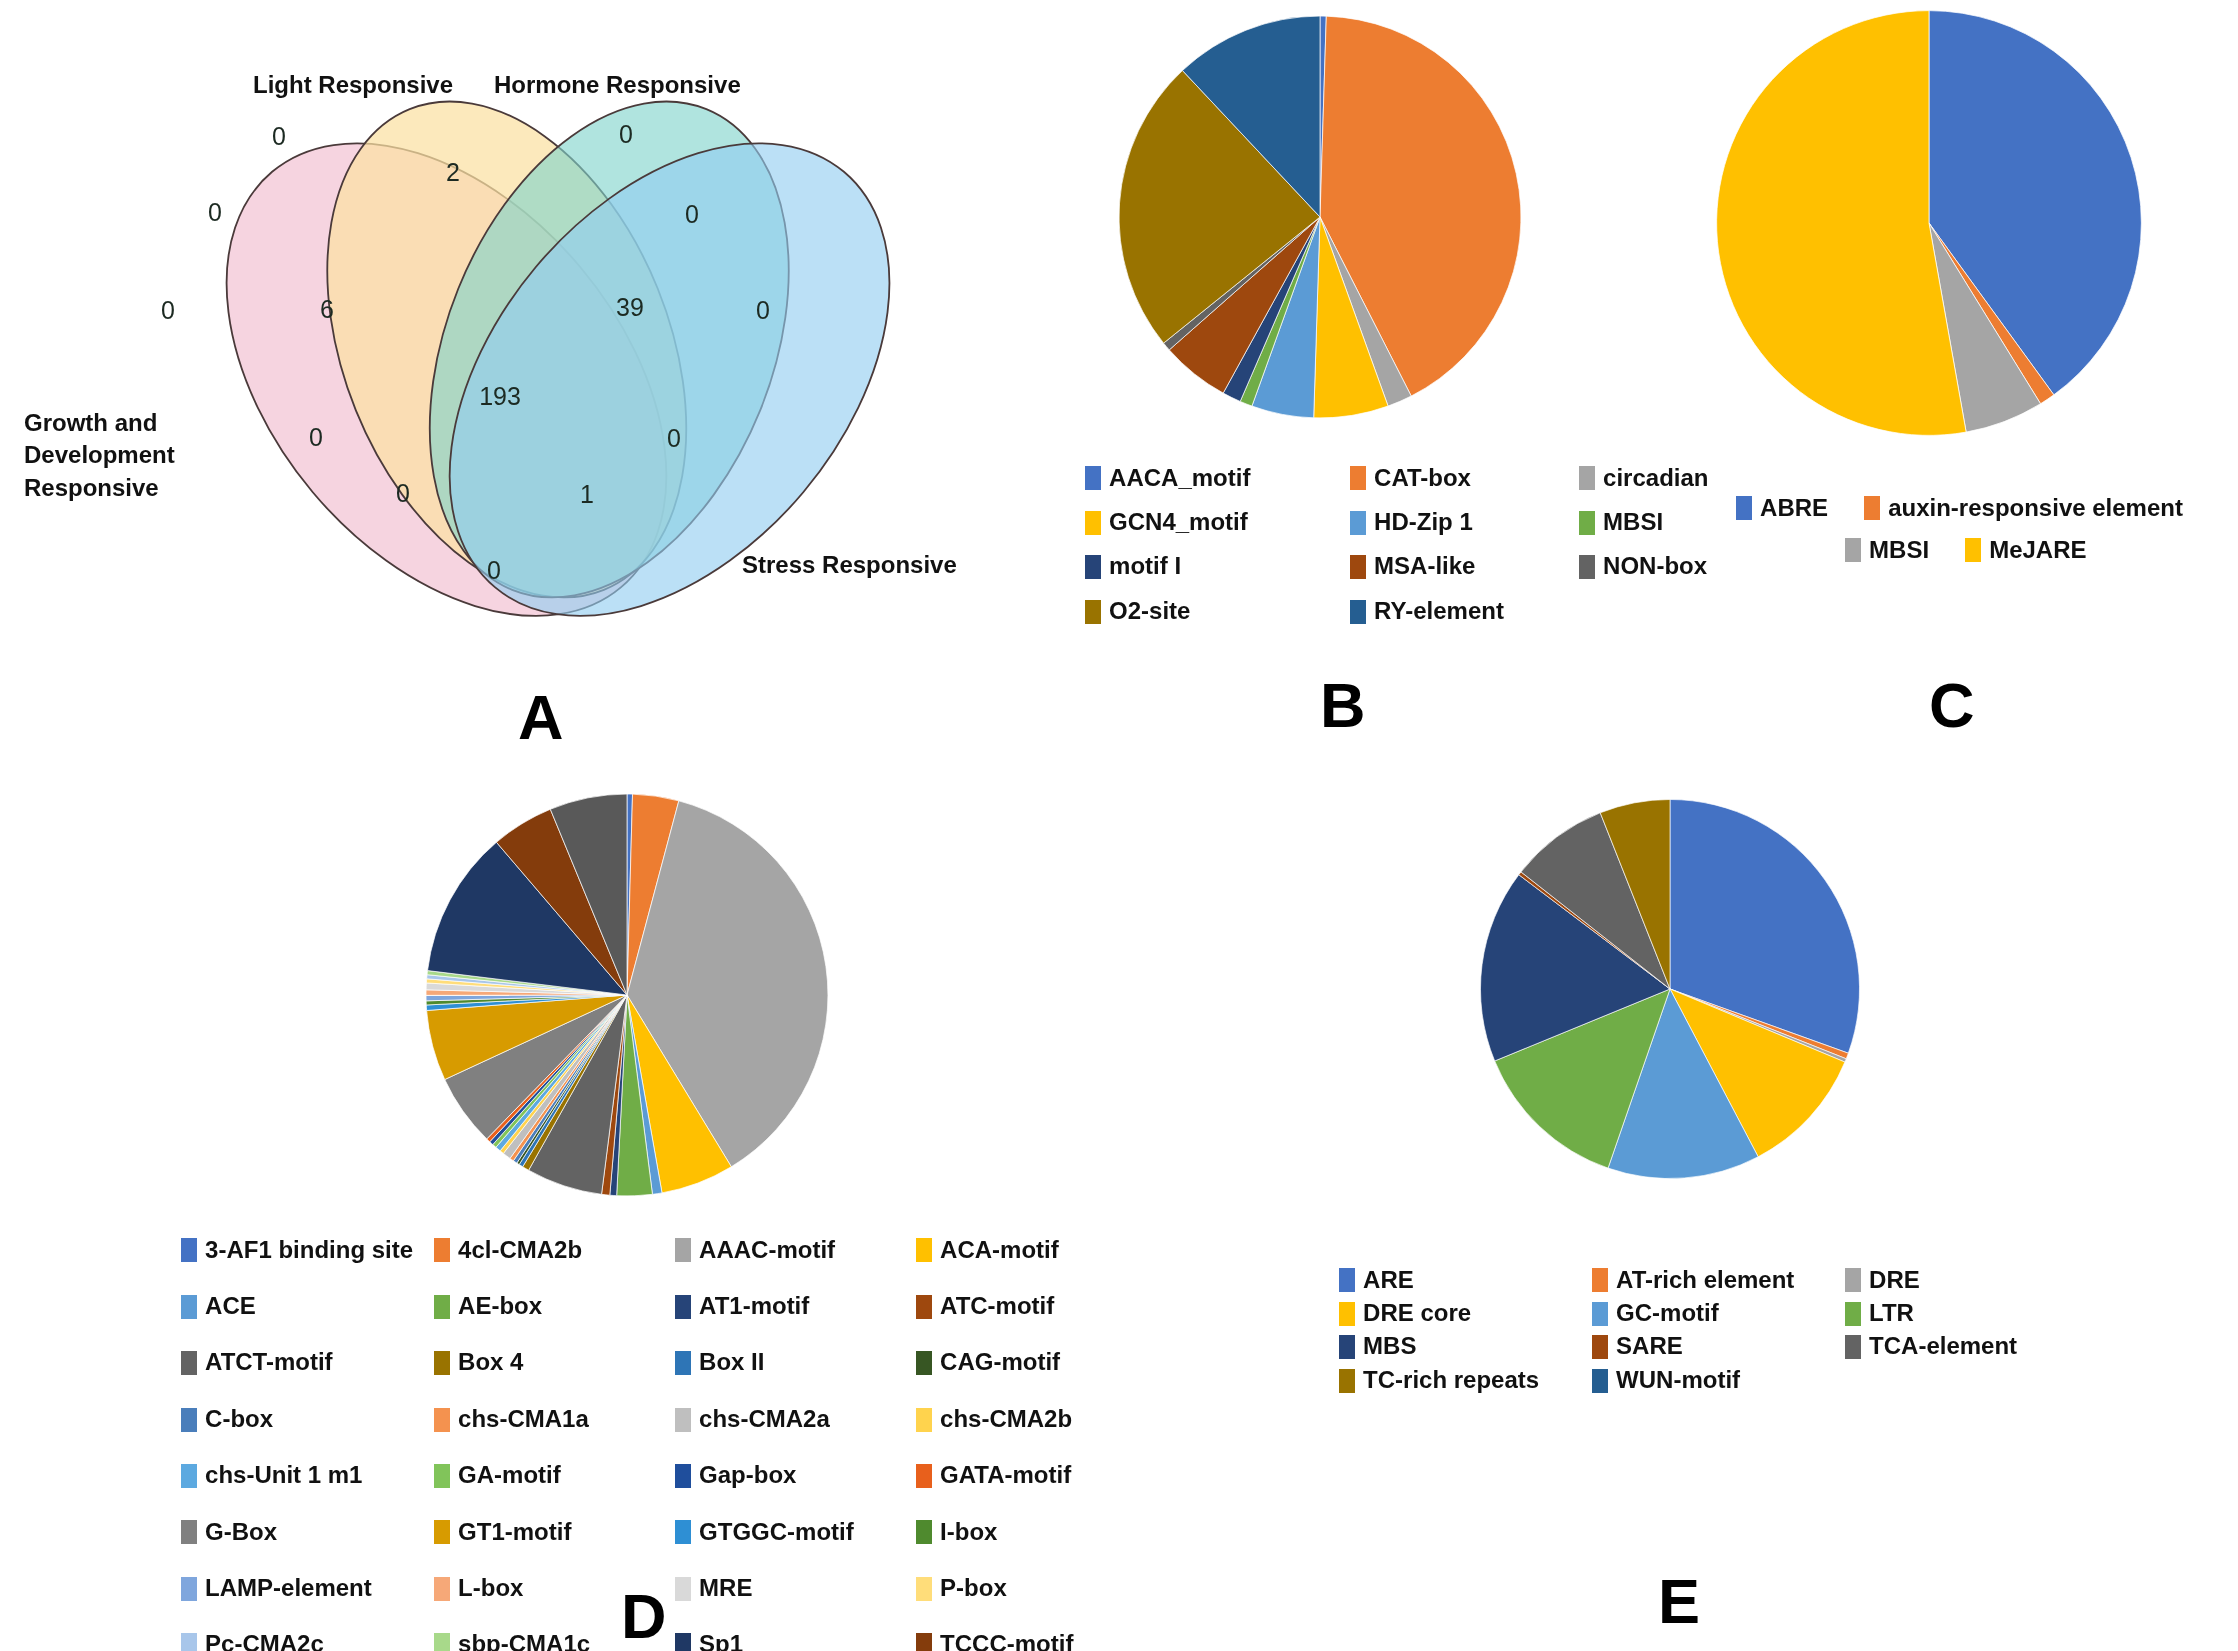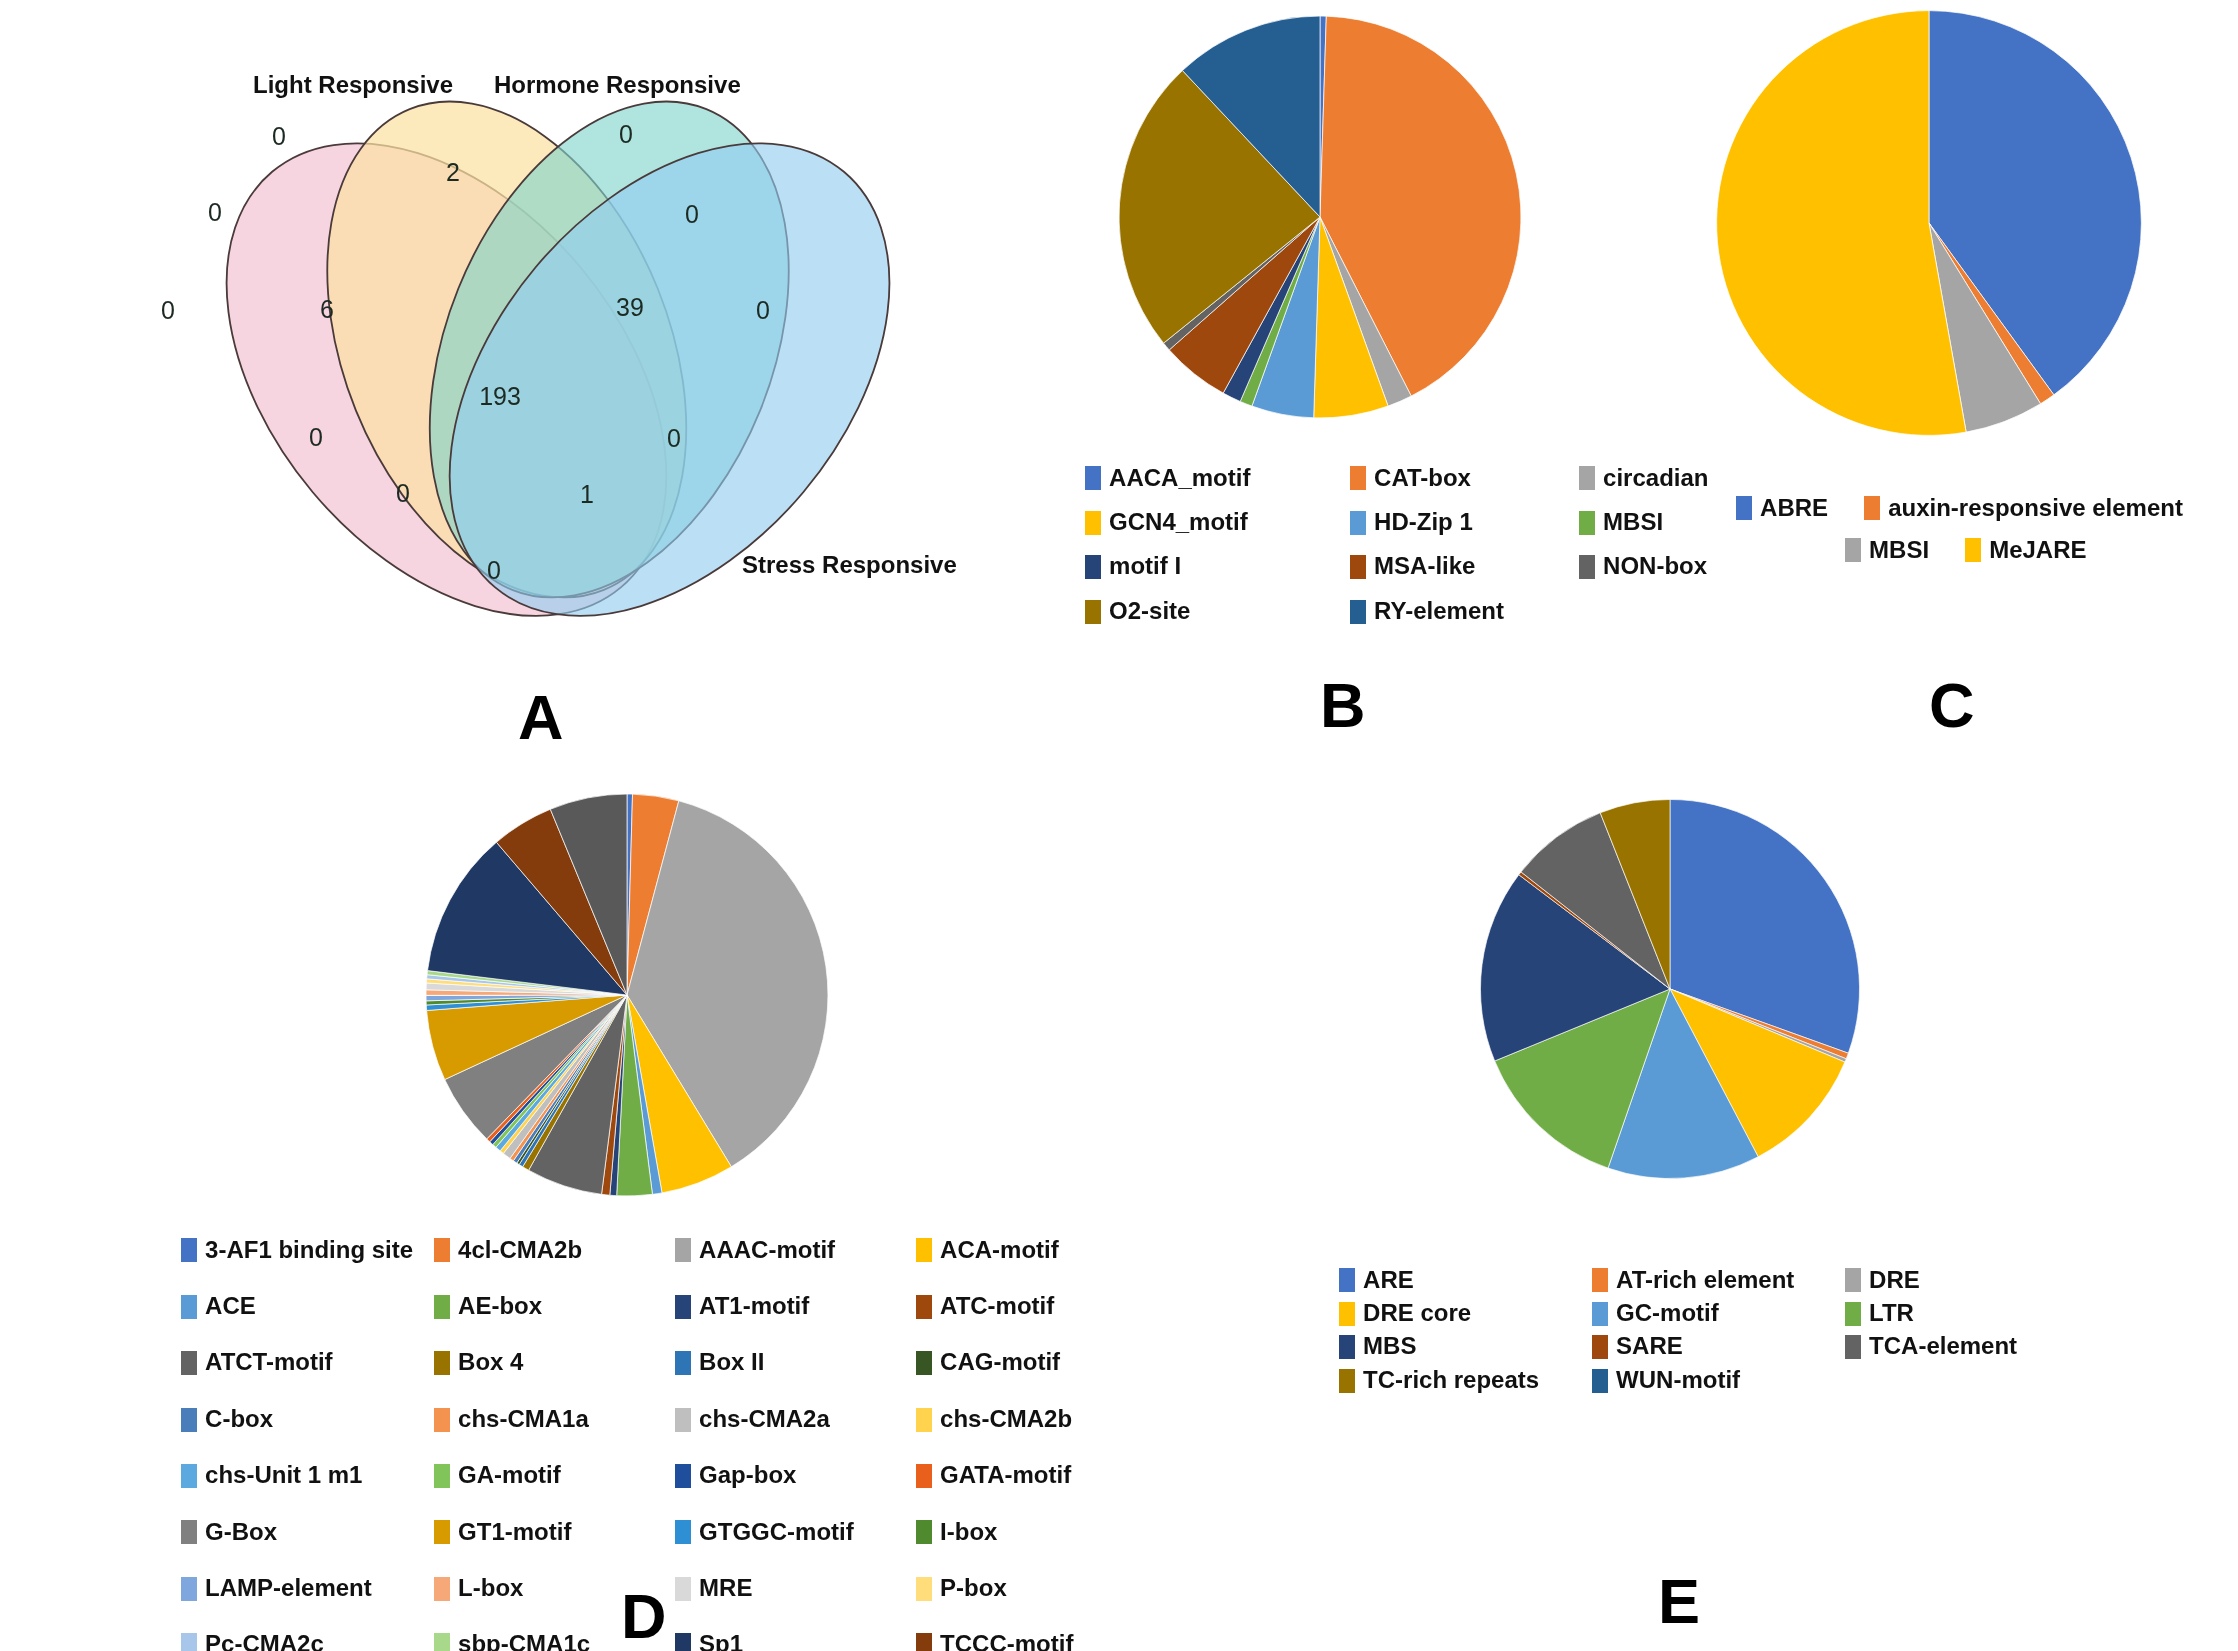--- a/index.html
+++ b/index.html
@@ -33,20 +33,21 @@
 
   svg{display:block;overflow:visible;}
 </style>
 </head>
 <body>
 
 <div class="panel" id="panel-a">
 
   <div class="venn-label" id="lbl-light">Light Responsive</div>
   <div class="venn-label" id="lbl-hormone">Hormone Responsive</div>
+  <div class="venn-label" id="lbl-growth">Growth and Development Responsive</div>
   <div class="venn-label" id="lbl-stress">Stress Responsive</div>
 
   <svg id="venn-svg" width="844" height="579" viewBox="0 0 1400 960">
     <g stroke="#4a3a3a" stroke-width="3">
 
       <ellipse cx="520" cy="520" rx="290" ry="450" transform="rotate(-40 520 520)" fill="#f2c4d4" fill-opacity="0.72"></ellipse>
 
       <ellipse cx="620" cy="470" rx="270" ry="430" transform="rotate(-22 620 470)" fill="#fbe0a2" fill-opacity="0.72"></ellipse>
 
       <ellipse cx="790" cy="470" rx="270" ry="430" transform="rotate(22 790 470)" fill="#7fd4cc" fill-opacity="0.62"></ellipse>

